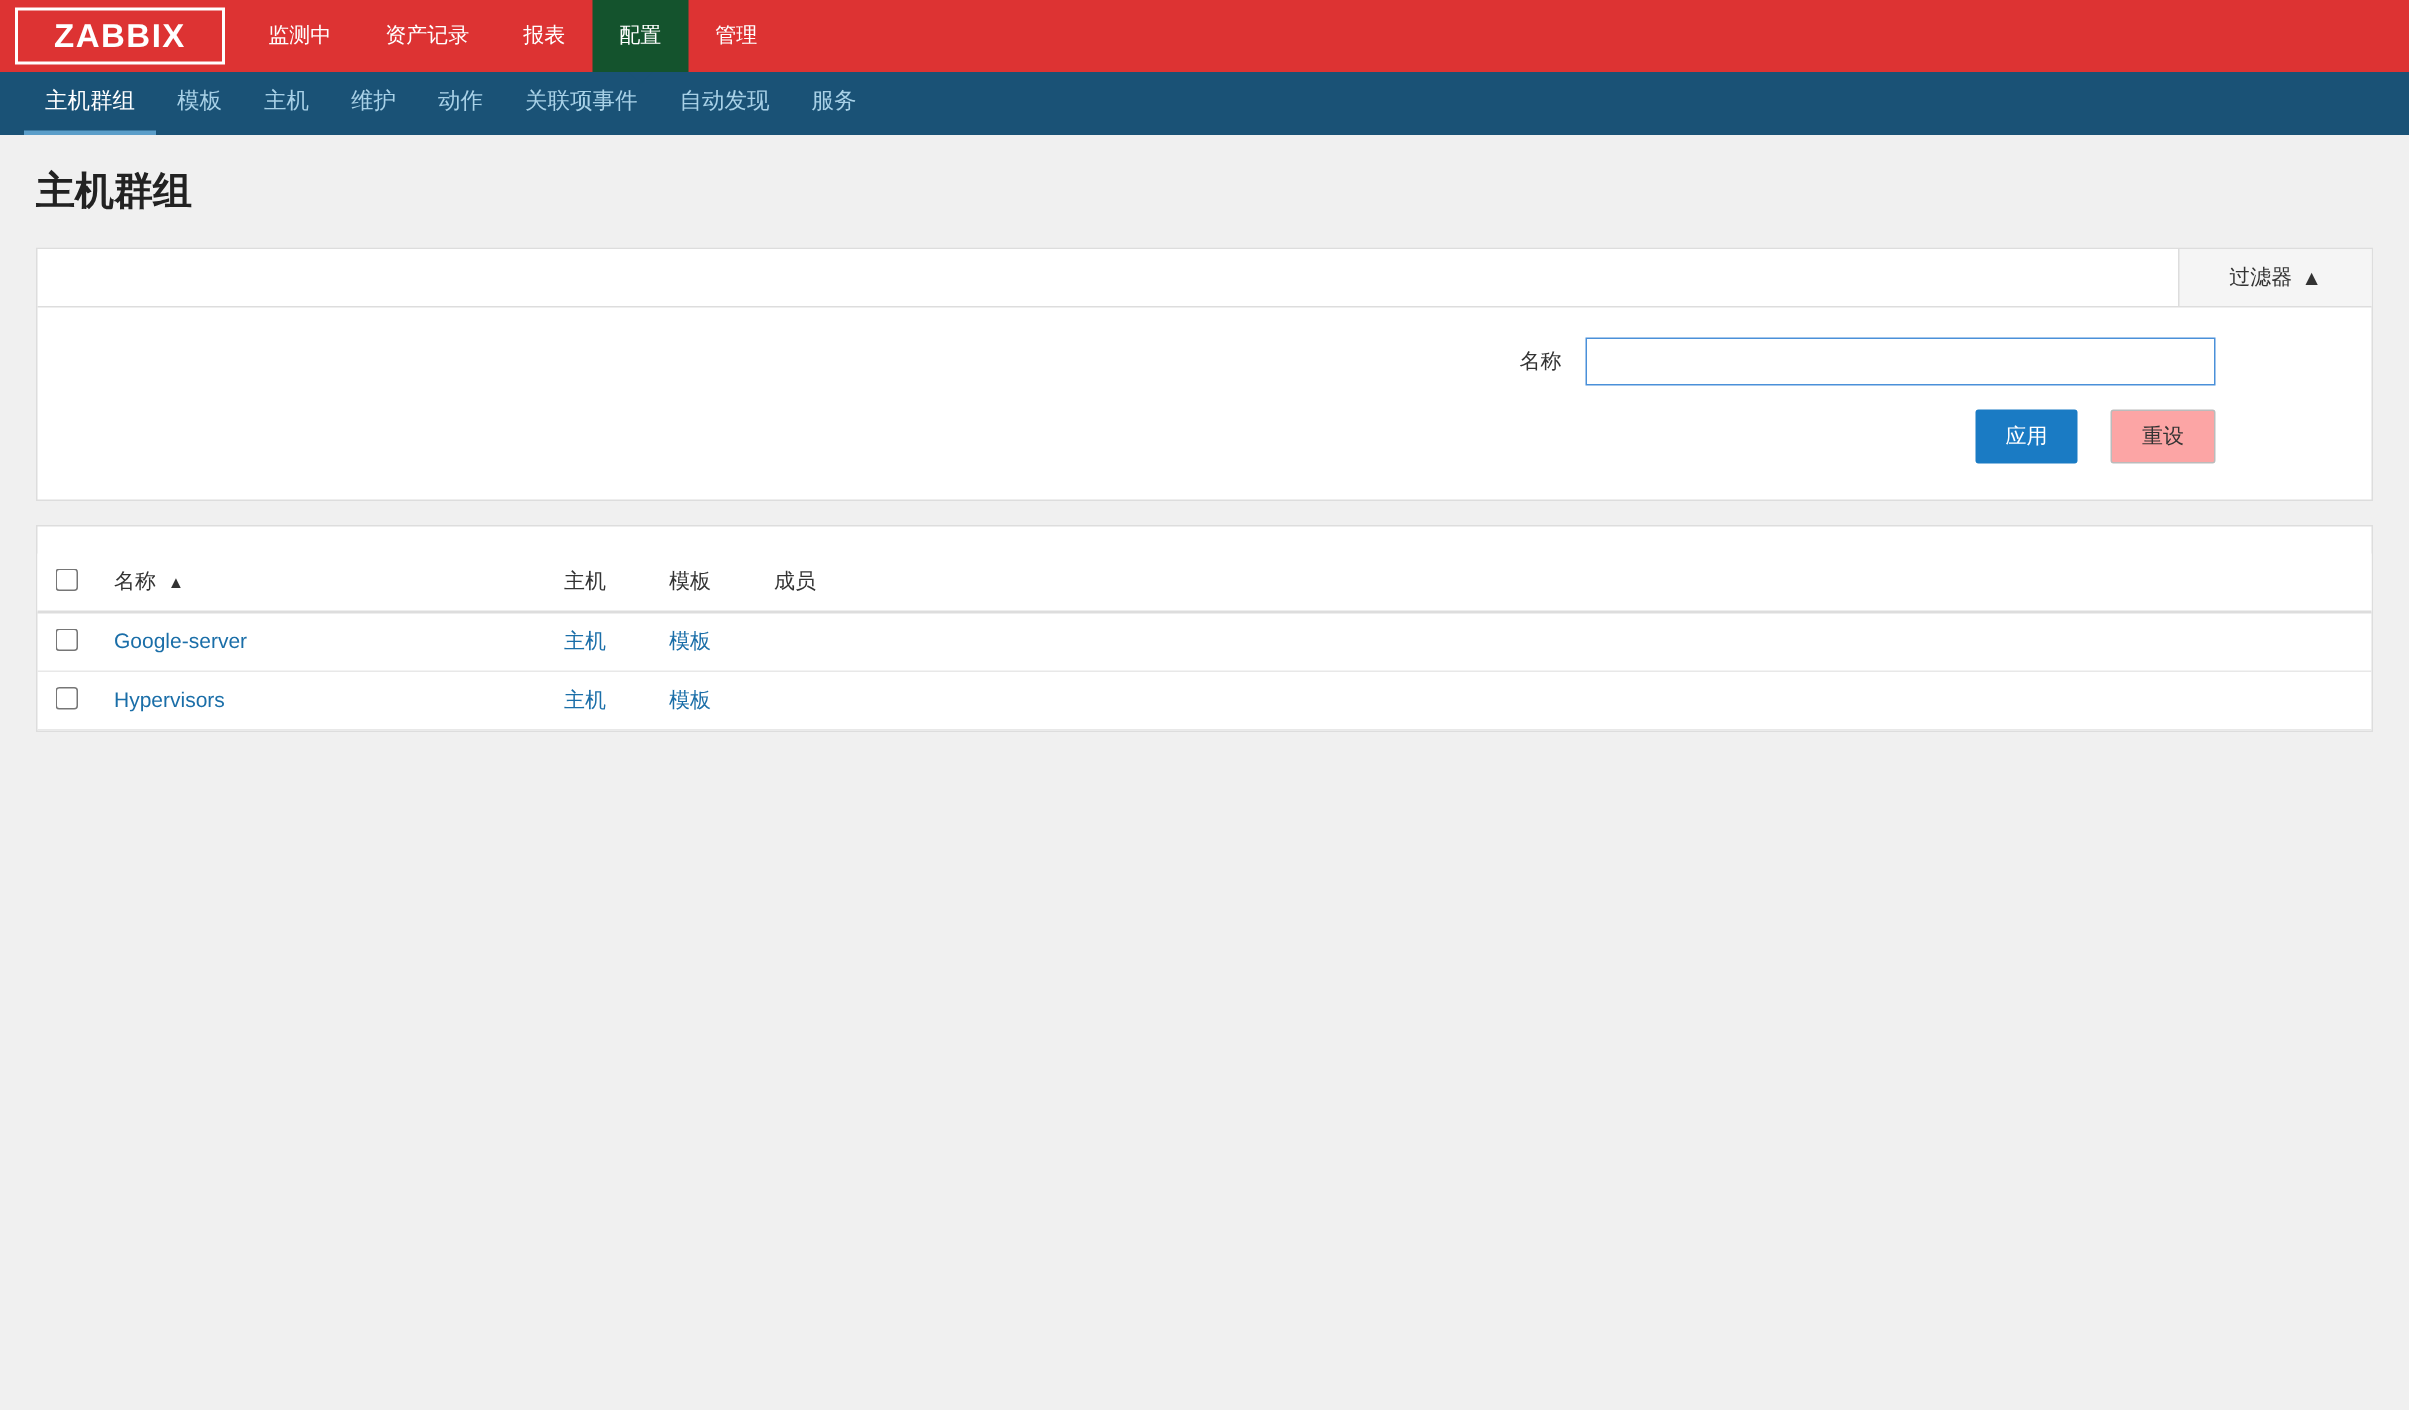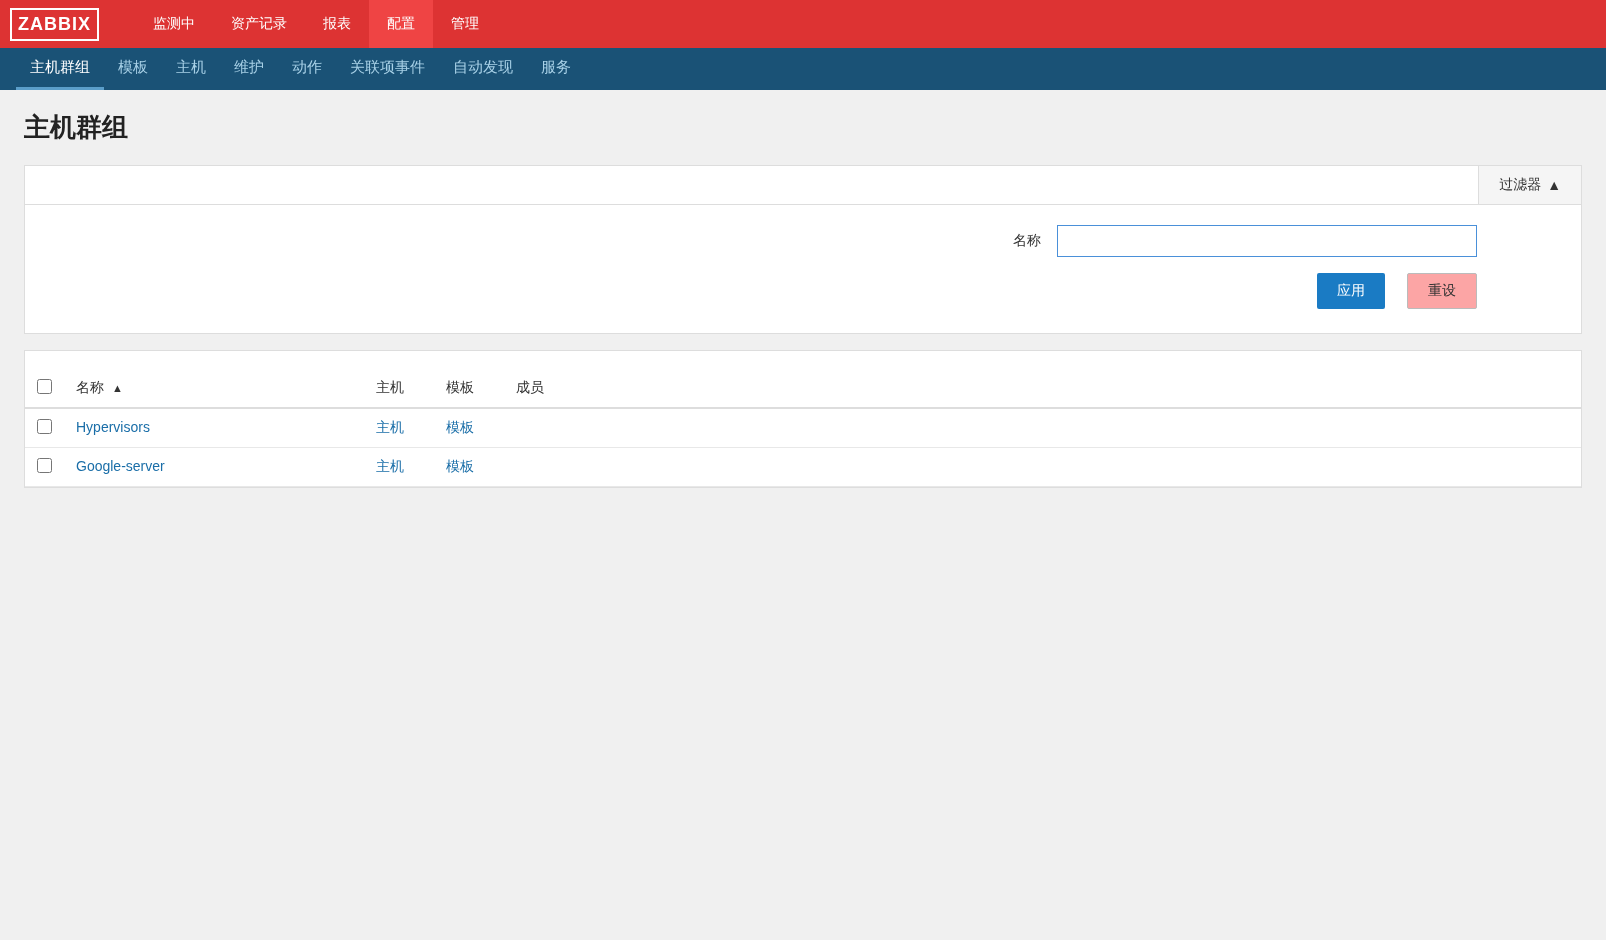--- a/index.html
+++ b/index.html
@@ -10,44 +10,44 @@
       background: #d33;
       display: flex;
       align-items: center;
       padding: 0 10px;
       height: 48px;
     }
     .logo {
       background: #d33;
       color: white;
       font-weight: bold;
-      font-size: 18px;
+      font-size: 22px;
       letter-spacing: 1px;
-      padding: 4px 6px;
-      margin-right: 36px;
+      padding: 4px 24px;
+      margin-right: 11px;
       border: 2px solid white;
     }
     .top-menu {
       display: flex;
       gap: 0;
       list-style: none;
       height: 100%;
     }
     .top-menu li {
       display: flex;
       align-items: center;
       padding: 0 18px;
       color: white;
       font-size: 14px;
       cursor: pointer;
       height: 100%;
       position: relative;
     }
     .top-menu li.active {
-      background: #ef4444;
+      background: #14532d;
       color: white;
     }
     .top-menu li.active::after {
       content: '';
       position: absolute;
       bottom: -8px;
       left: 50%;
       transform: translateX(-50%);
       width: 0;
       height: 0;
@@ -102,21 +102,21 @@
     }
     .filter-header {
       display: flex;
       justify-content: flex-end;
       border-bottom: 1px solid #ddd;
     }
     .filter-toggle {
       background: #f5f5f5;
       border: none;
       border-left: 1px solid #ddd;
-      padding: 10px 20px;
+      padding: 10px 33px;
       cursor: pointer;
       font-size: 14px;
       color: #333;
       display: flex;
       align-items: center;
       gap: 6px;
     }
     .filter-body {
       padding: 20px 24px 24px;
     }
@@ -299,28 +299,28 @@
             <span class="sort-arrow">▲</span>
           </th>
           <th class="col-hosts">主机</th>
           <th class="col-templates">模板</th>
           <th class="col-members">成员</th>
         </tr>
       </thead>
       <tbody id="table-body">
           <tr>
             <td class="checkbox-cell"><input type="checkbox" style=""></td>
-            <td><a class="link-blue">Hypervisors</a></td>
+            <td><a class="link-blue">Google-server</a></td>
             <td><a class="link-blue">主机</a></td>
             <td><a class="link-blue">模板</a></td>
             <td></td>
           </tr>
           <tr>
             <td class="checkbox-cell"><input type="checkbox" style=""></td>
-            <td><a class="link-blue">Google-server</a></td>
+            <td><a class="link-blue">Hypervisors</a></td>
             <td><a class="link-blue">主机</a></td>
             <td><a class="link-blue">模板</a></td>
             <td></td>
           </tr>
         </tbody>
     </table>
   </div>
 </div>
 
 </body></html>

